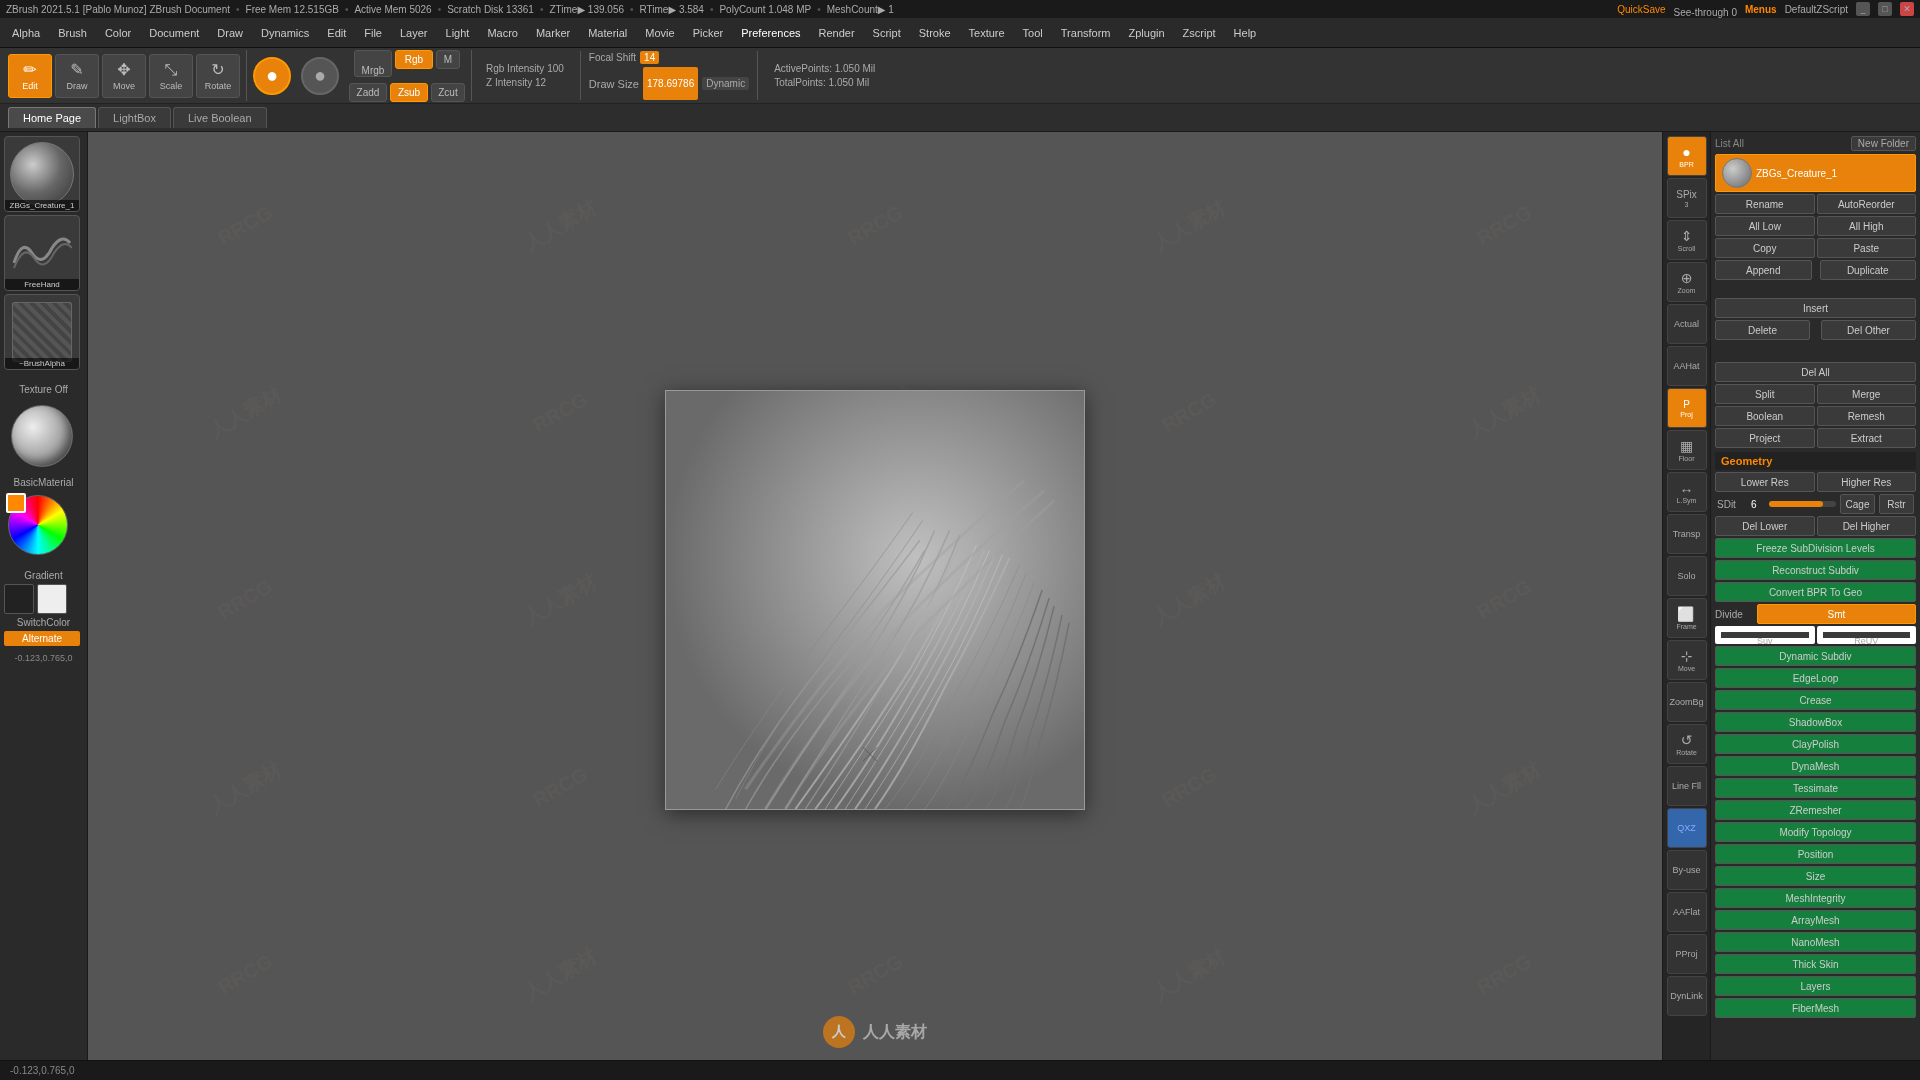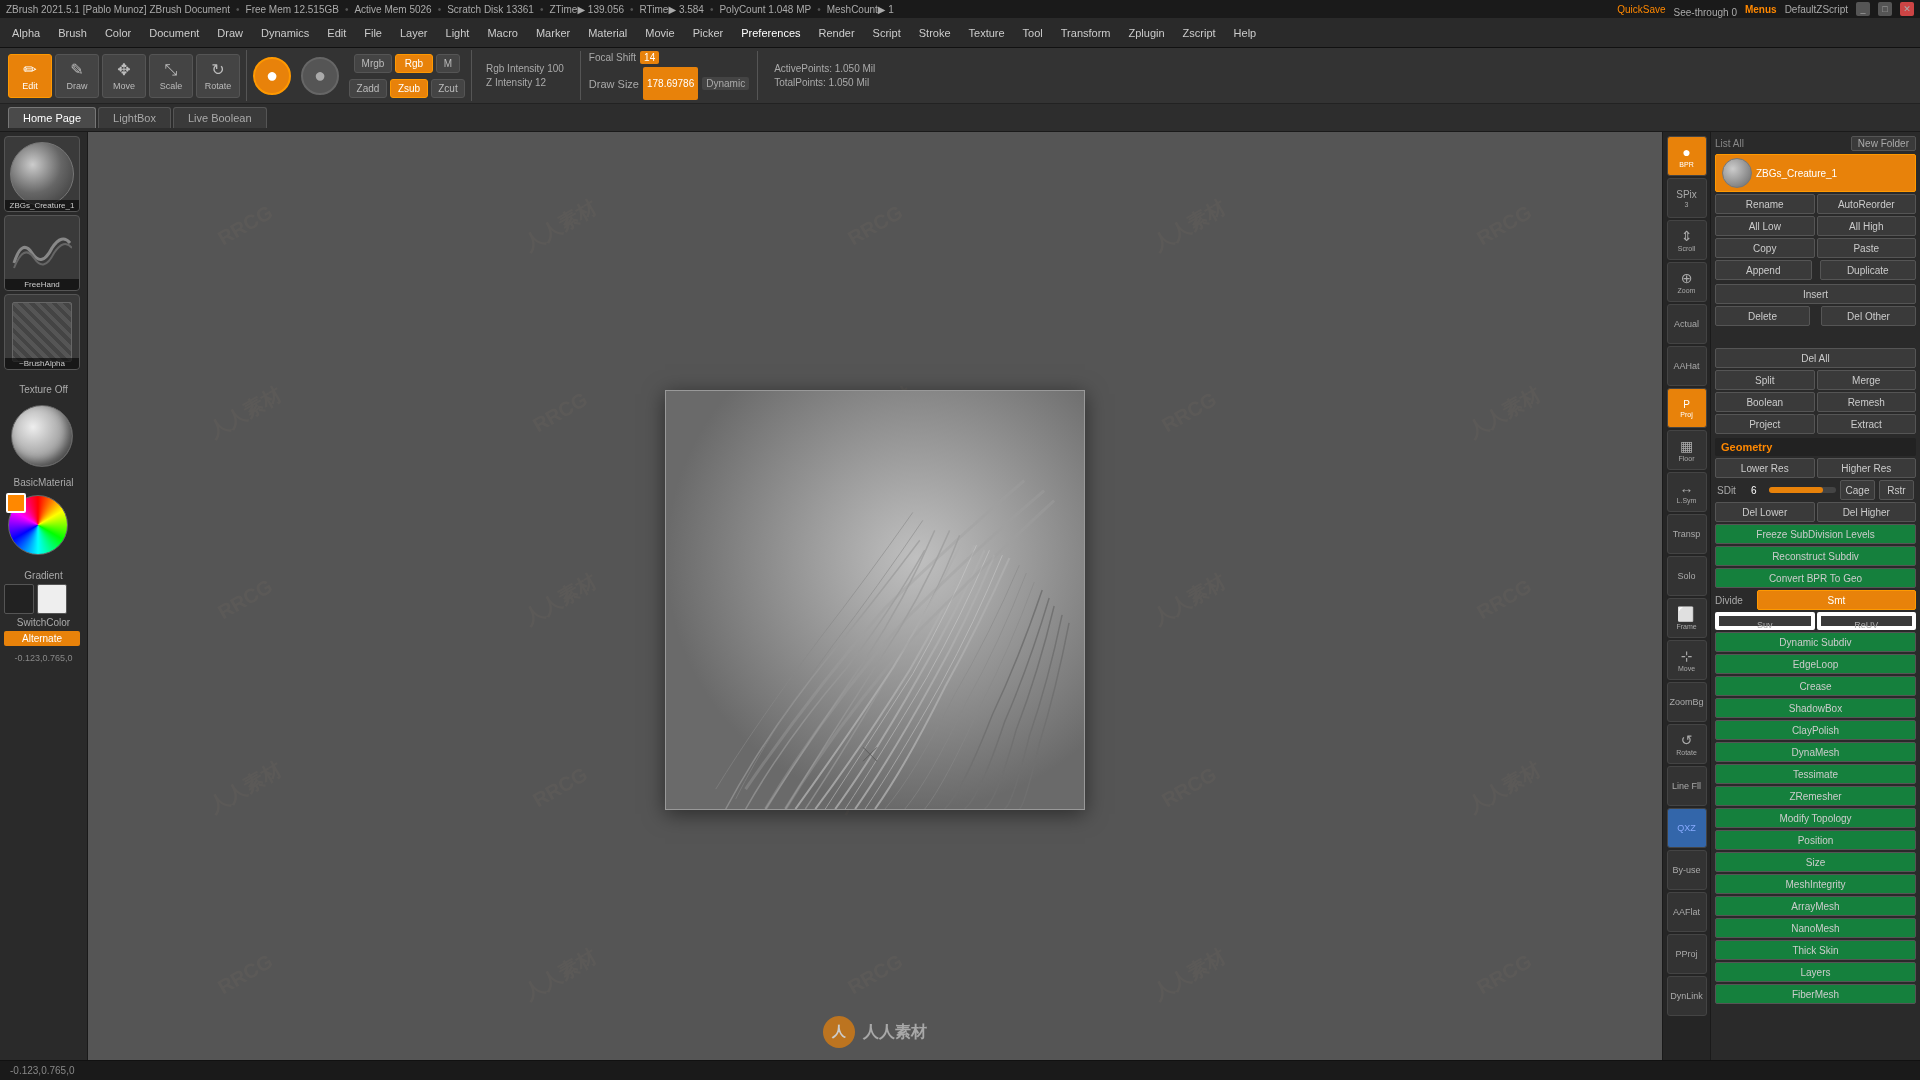--- a/index.html
+++ b/index.html
@@ -275,21 +275,21 @@
     }
     .divide-sub {
       display: flex;
       gap: 2px;
       margin-bottom: 2px;
     }
     .divide-sub-btn {
       flex: 1;
       height: 18px;
       background: #3a3a3a;
-      border: 4px solid #ffffff;
+      border: 6px solid #ffffff;
       border-radius: 2px;
       color: #aaa;
       font-size: 9px;
       text-align: center;
       line-height: 18px;
       cursor: pointer;
     }
 
     
     .wm-grid {
@@ -412,21 +412,21 @@
   <div class="toolbar-circle" style="margin-right:6px;">
     <span style="font-size:20px;">●</span>
   </div>
 
   <div class="toolbar-circle gray" style="margin-right:6px;">
     <span style="font-size:20px; color:#aaa;">●</span>
   </div>
 
   <div class="toolbar-group" style="flex-direction:column; height:100%; justify-content:center;">
     <div style="display:flex; gap:3px; margin-bottom:3px;">
-      <div class="toolbar-btn" style="width:38px; height:19px; font-size:10px; flex-direction:row;">
+      <div class="toolbar-btn" style="width:38px; height:27px; font-size:10px; flex-direction:row;align-items:flex-end;">
         <span>Mrgb</span>
       </div>
       <div class="toolbar-btn active" style="width:38px; height:19px; font-size:10px; flex-direction:row;">
         <span>Rgb</span>
       </div>
       <div class="toolbar-btn" style="width:24px; height:19px; font-size:10px; flex-direction:row;">
         <span>M</span>
       </div>
     </div>
     <div style="display:flex; gap:3px;">
@@ -723,21 +723,21 @@
     <div style="display:flex; gap:2px; margin-bottom:2px;">
       <div class="btn-half">All Low</div>
       <div class="btn-half">All High</div>
     </div>
 
     <div style="display:flex; gap:2px; margin-bottom:2px;">
       <div class="btn-half">Copy</div>
       <div class="btn-half">Paste</div>
     </div>
 
-    <div style="display:flex; gap:8px; margin-bottom:4px;">
+    <div style="display:flex; gap:8px; margin-bottom:18px;">
       <div class="btn-half">Append</div>
       <div class="btn-half">Duplicate</div>
     </div>
 
     <div style="display:flex; gap:2px; margin-bottom:2px;">
       <div class="btn-half">Insert</div>
     </div>
 
     <div style="display:flex; gap:11px; margin-bottom:2px;">
       <div class="btn-half">Delete</div>

